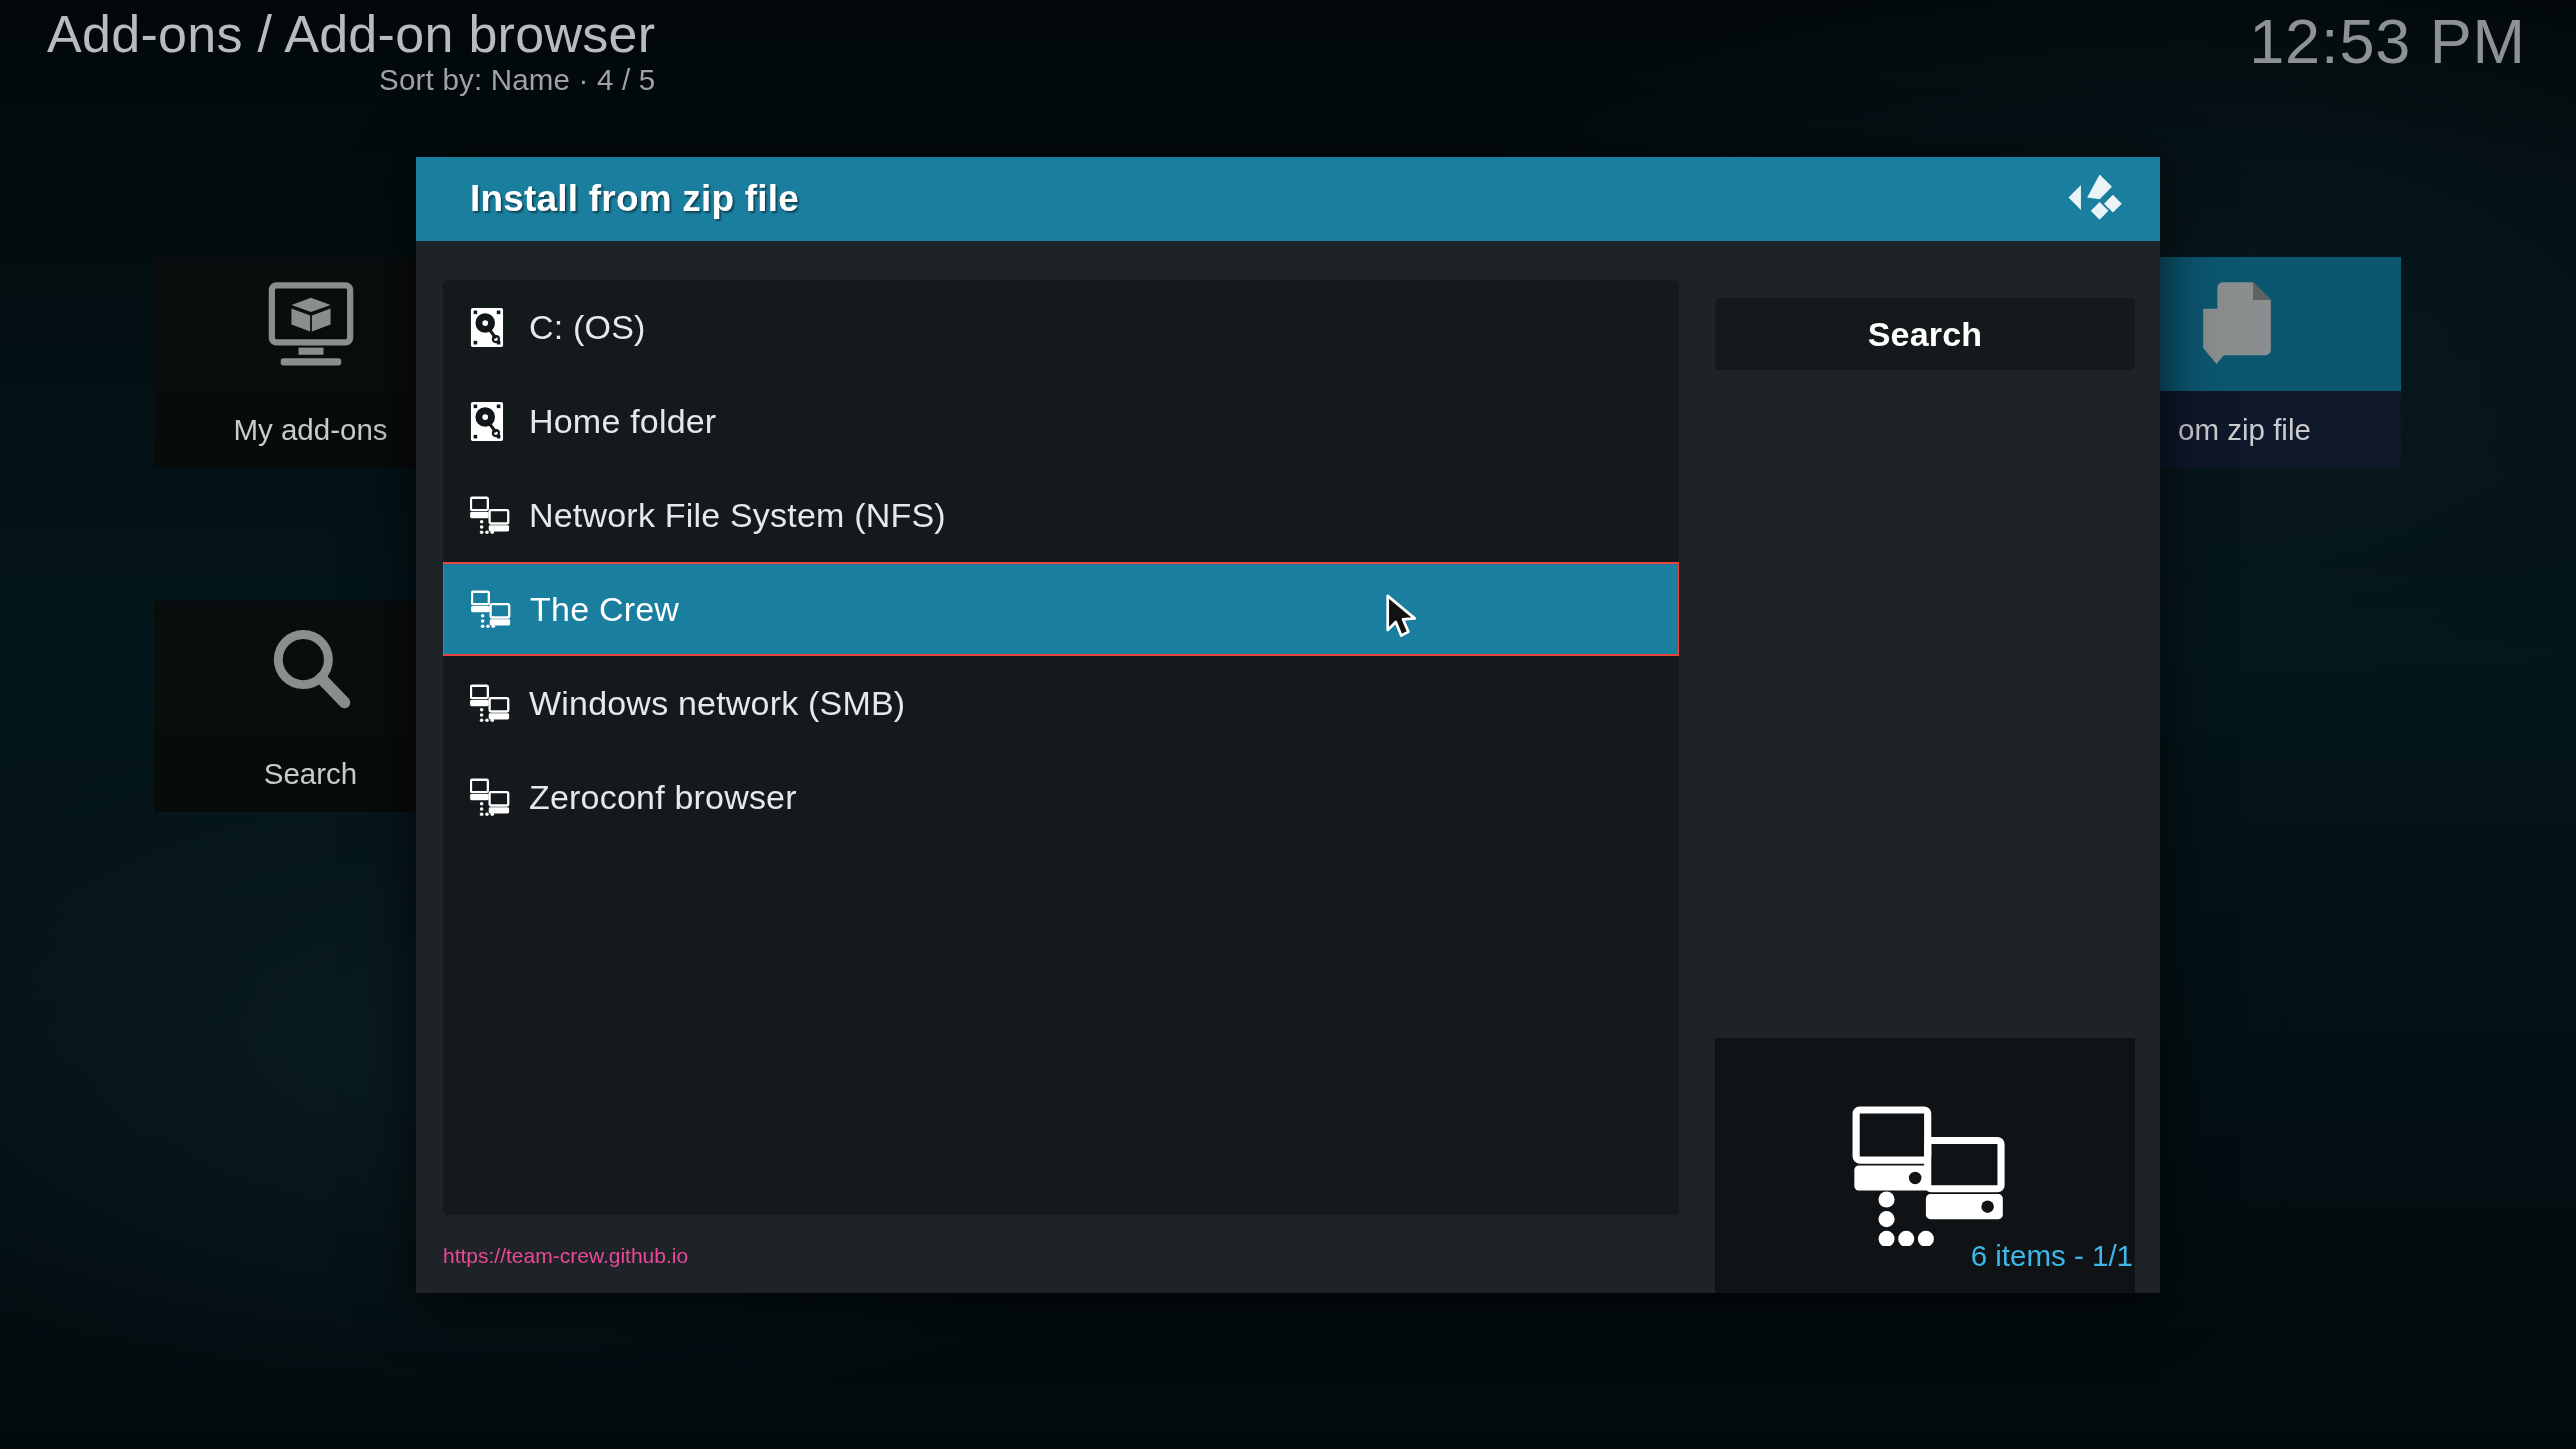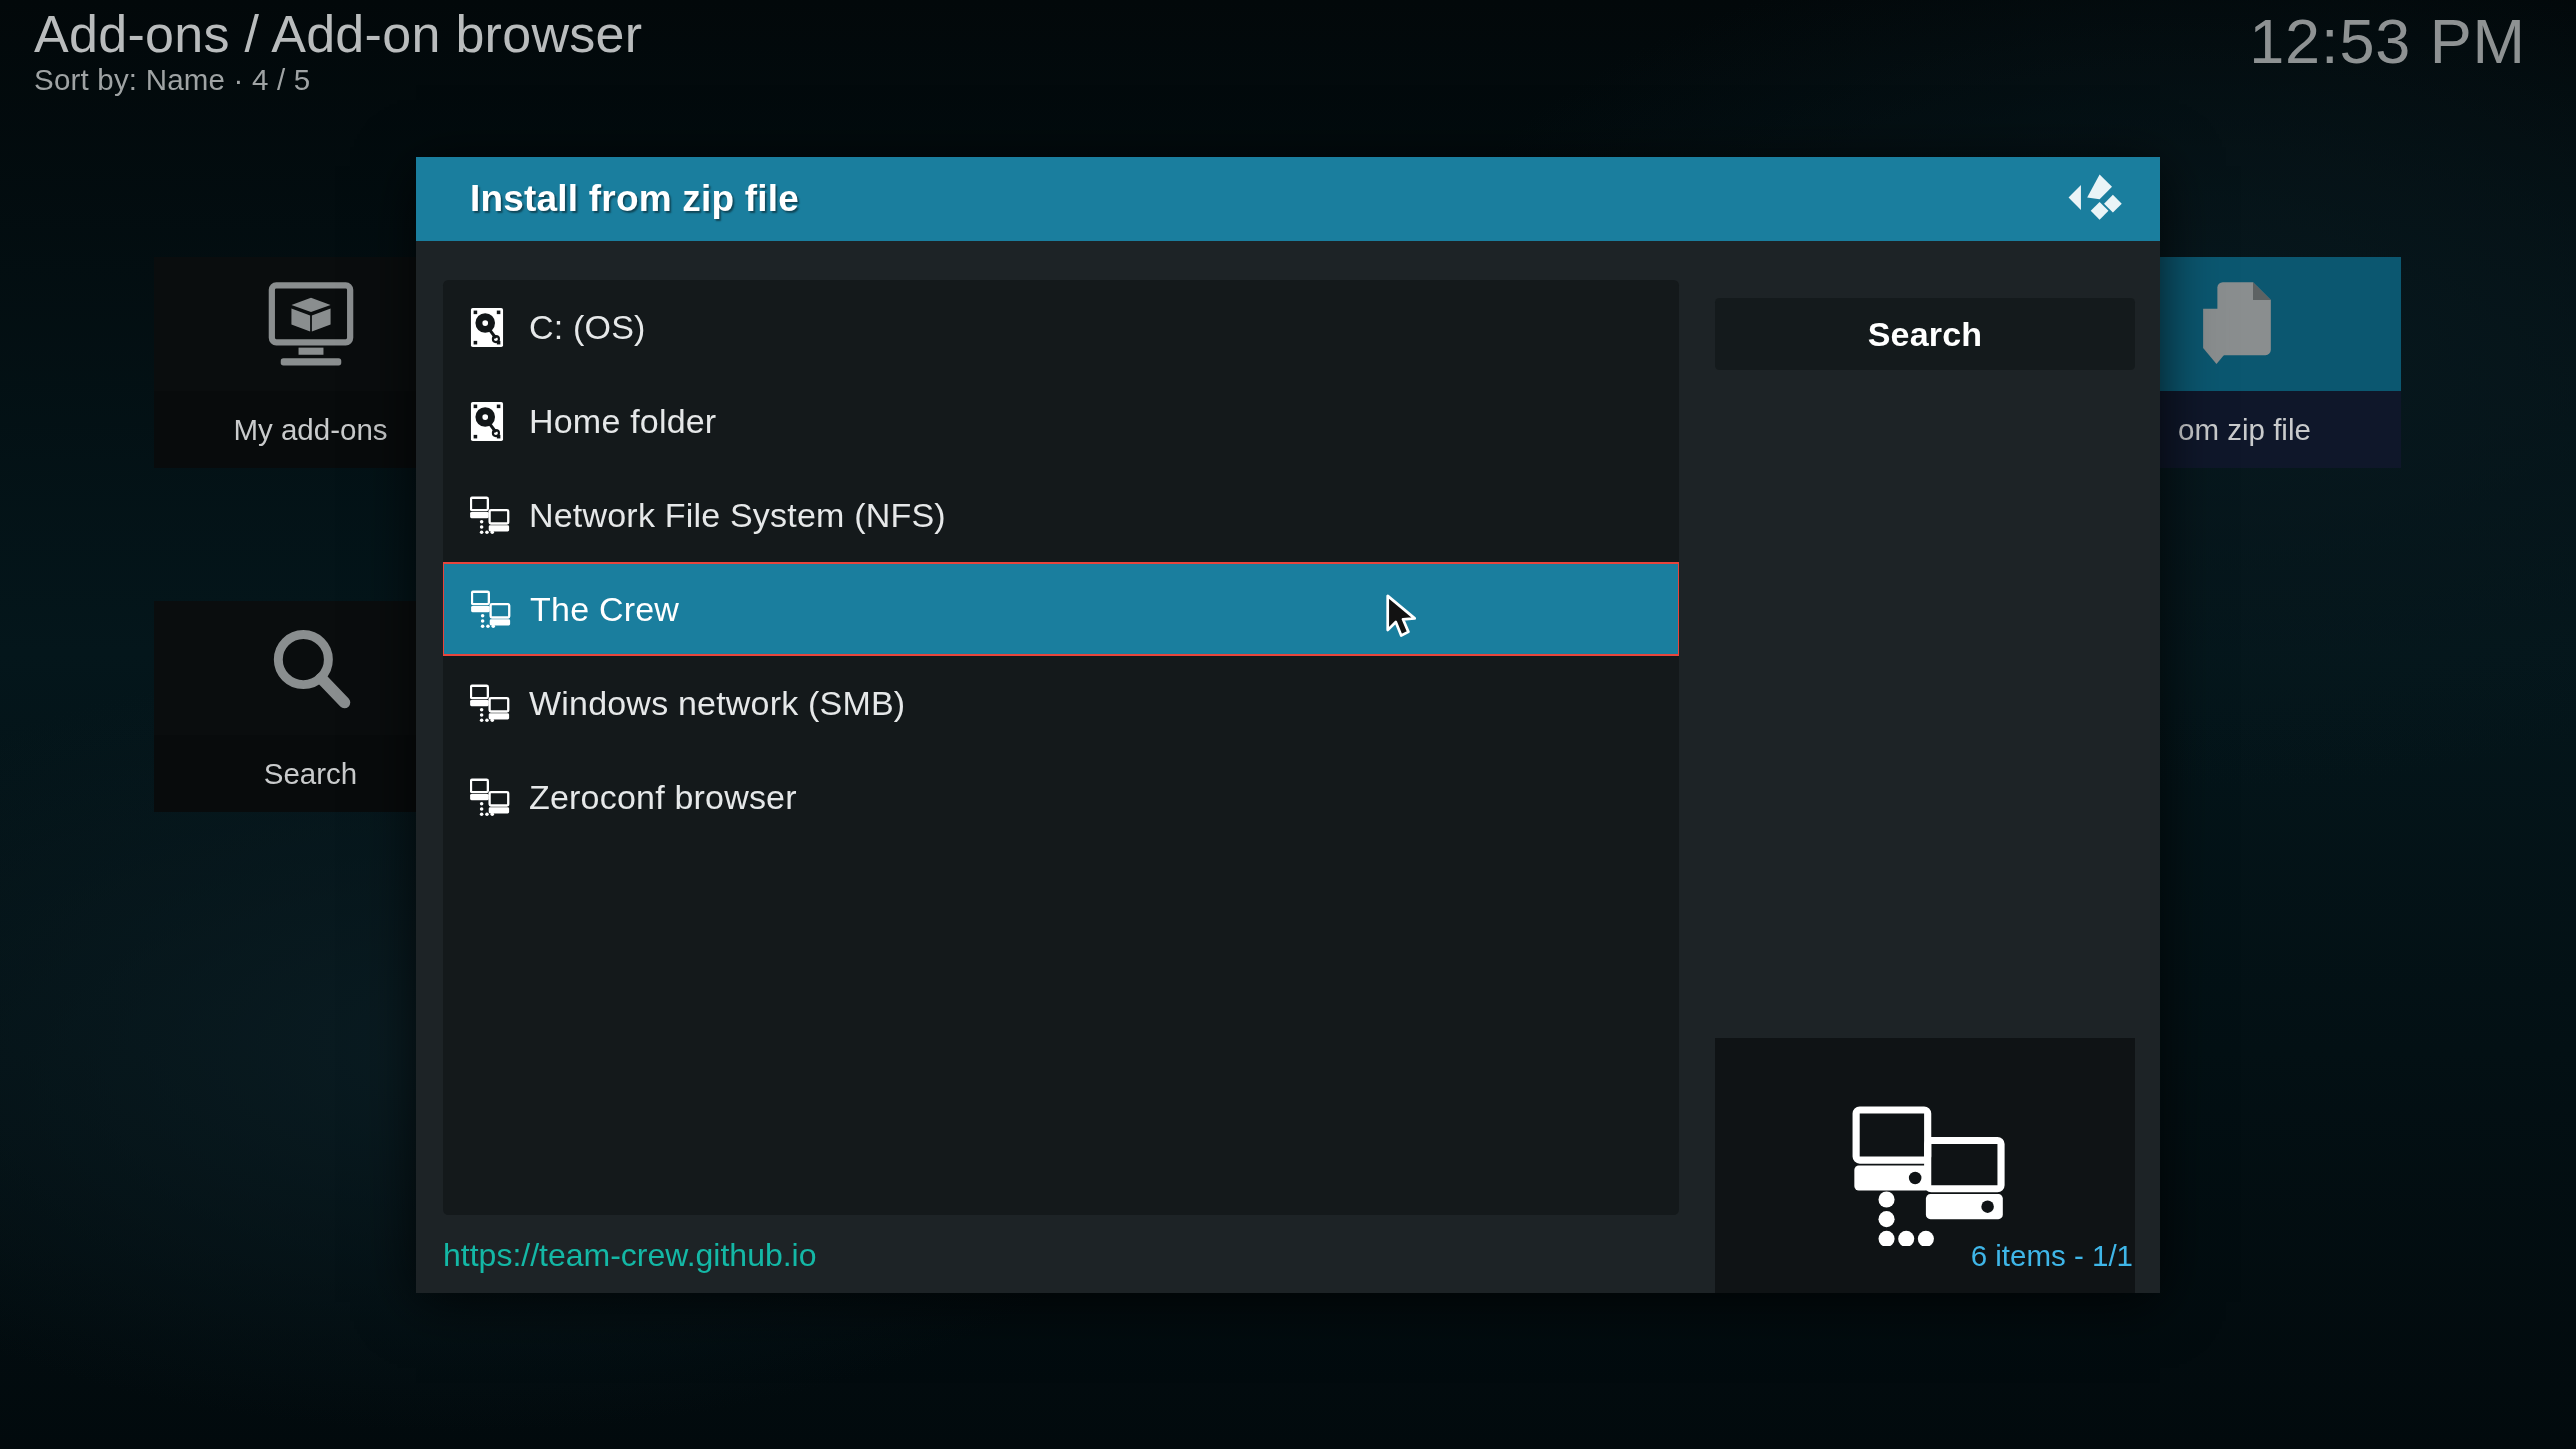--- a/index.html
+++ b/index.html
@@ -12,21 +12,21 @@
   #stage{position:relative;width:2576px;height:1449px;overflow:hidden;}
 
   
   .bg{
     position:absolute;inset:0;
     background:
       radial-gradient(ellipse 1252px 626px at 18% 72%, #0a1c22 0%, rgba(10,28,34,0) 62%),
       radial-gradient(ellipse 1342px 716px at 85% 25%, #08191f 0%, rgba(8,25,31,0) 60%),
       linear-gradient(180deg,#02080a 0%,#04161b 45%,#020a0d 100%);
   }
-  .bg-head{position:absolute;left:34px;top:7.2px;}
+  .bg-head{position:absolute;left:47px;top:7.2px;text-align:right;}
   .bg-title{
     font-size:52px;color:#b9bcbd;font-weight:300;letter-spacing:0.3px;
     white-space:nowrap;line-height:1.05;
   }
   .bg-sub{
     font-size:29.5px;color:#9fa3a4;font-weight:300;margin-top:1px;
     white-space:nowrap;letter-spacing:0.2px;
   }
   .bg-clock{
     position:absolute;right:50px;top:5.4px;
@@ -96,21 +96,21 @@
     display:flex;align-items:center;justify-content:center;
   }
 
   .dlg-foot{
     height:0;position:relative;
   }
   .foot-row{
     position:absolute;left:27px;right:27px;top:-75px;height:75px;
     display:flex;align-items:center;justify-content:space-between;
   }
-  .foot-url{font-size:32px;color:#14b8a6;font-weight:300;white-space:nowrap;}
+  .foot-url{font-size:21px;color:#ec4899;font-weight:300;white-space:nowrap;}
   .foot-count{font-size:29.5px;color:#3fb6e8;font-weight:300;white-space:nowrap;}
 
   
   .cursor{position:absolute;left:1385px;top:594px;}
 </style>
 </head>
 <body>
 
 <div id="stage">
 

